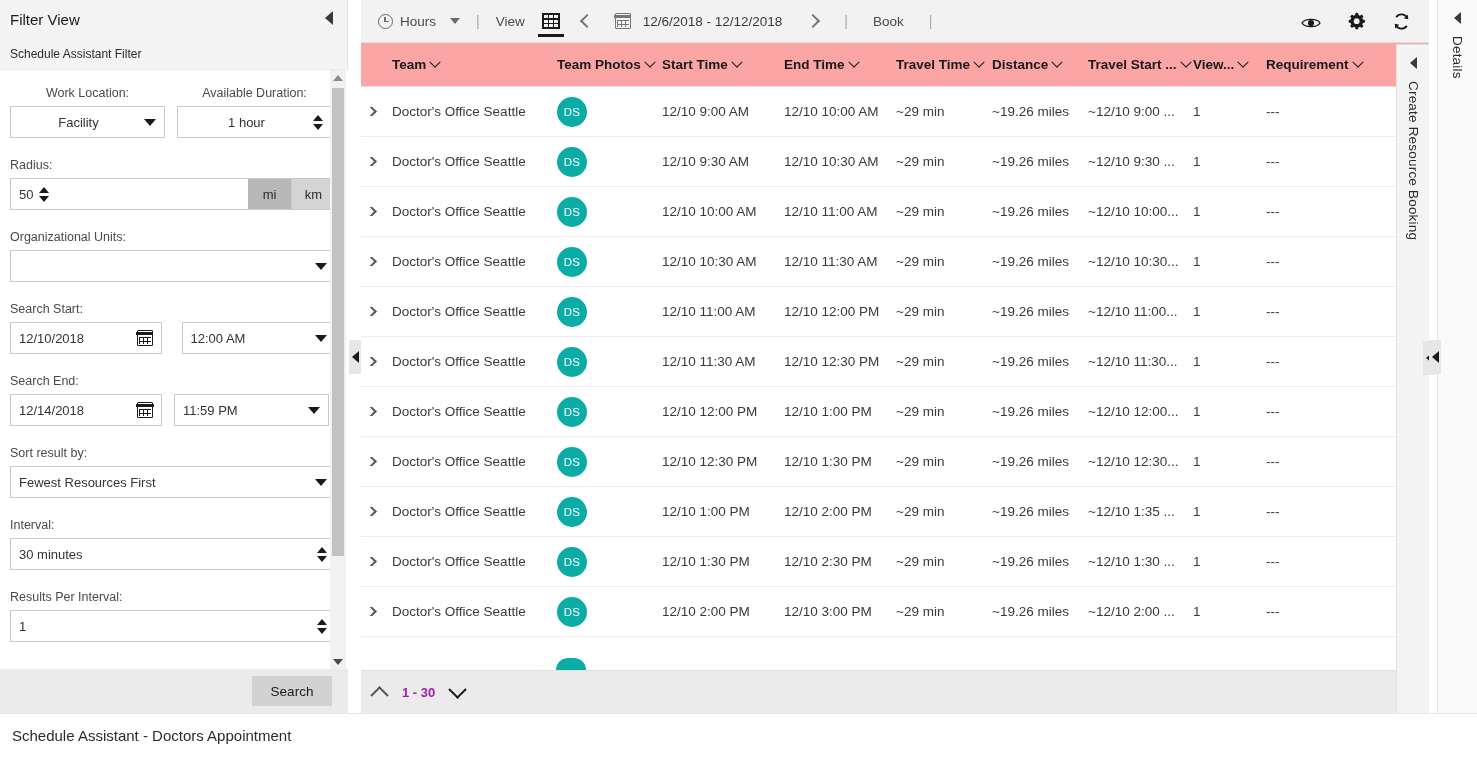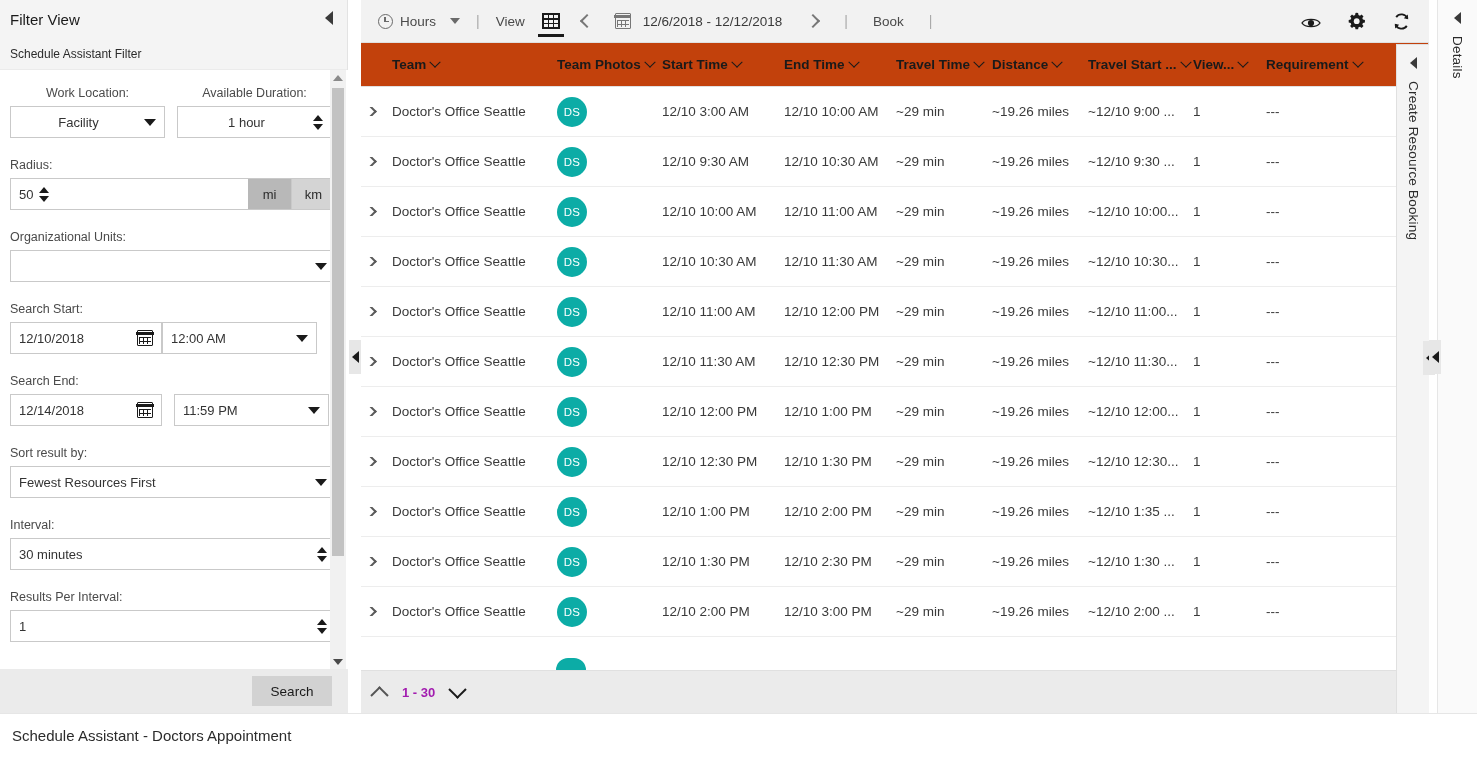--- a/index.html
+++ b/index.html
@@ -306,21 +306,21 @@
   #grid-wrap {
     position: absolute; top: 43px; left: 0;
     width: 1068px; height: 627px;
     background: #ffffff;
     border-right: 1px solid #e0e0e0;
   }
   .grid-head {
     height: 44px;
     display: flex; align-items: center;
     border-bottom: 1px solid #e0e0e0;
-    background: #c2410c;
+    background: #fca5a5;
     padding-left: 5px;
   }
   .gh-cell {
     display: flex; align-items: center;
     font-size: 13.5px; font-weight: bold; color: #1a1a1a;
     white-space: nowrap; cursor: pointer;
   }
   .gh-caret {
     margin-left: 5px;
     width: 8px; height: 8px;
@@ -545,21 +545,21 @@
       <div class="field-block">
         <span class="field-label">Organizational Units:</span>
         <div class="ctl fullw">
           <span class="val"></span>
           <span class="caret-down"></span>
         </div>
       </div>
 
       <div class="field-block">
         <span class="field-label">Search Start:</span>
-        <div style="display:flex; gap:0;">
+        <div style="display:flex; gap:20px;">
           <div class="ctl half-date">
             <span class="val">12/10/2018</span>
             <span class="cal-icon"></span>
           </div>
           <div class="ctl half-time">
             <span class="val">12:00 AM</span>
             <span class="caret-down"></span>
           </div>
         </div>
       </div>
@@ -727,21 +727,21 @@
 
       <div class="grid-rows" id="grid-rows">
           <div class="grid-row">
             <div class="gr-cell c-exp">
               <span class="expand-chev"></span>
             </div>
             <div class="gr-cell c-team">Doctor's Office Seattle</div>
             <div class="gr-cell c-photo">
               <span class="avatar">DS</span>
             </div>
-            <div class="gr-cell c-start">12/10 3:00 AM</div>
+            <div class="gr-cell c-start">12/10 9:00 AM</div>
             <div class="gr-cell c-end">12/10 10:00 AM</div>
             <div class="gr-cell c-ttime">~29 min</div>
             <div class="gr-cell c-dist">~19.26 miles</div>
             <div class="gr-cell c-tstart">~12/10 9:00 ...</div>
             <div class="gr-cell c-memb">1</div>
             <div class="gr-cell c-req">---</div>
           </div>
           <div class="grid-row">
             <div class="gr-cell c-exp">
               <span class="expand-chev"></span>

